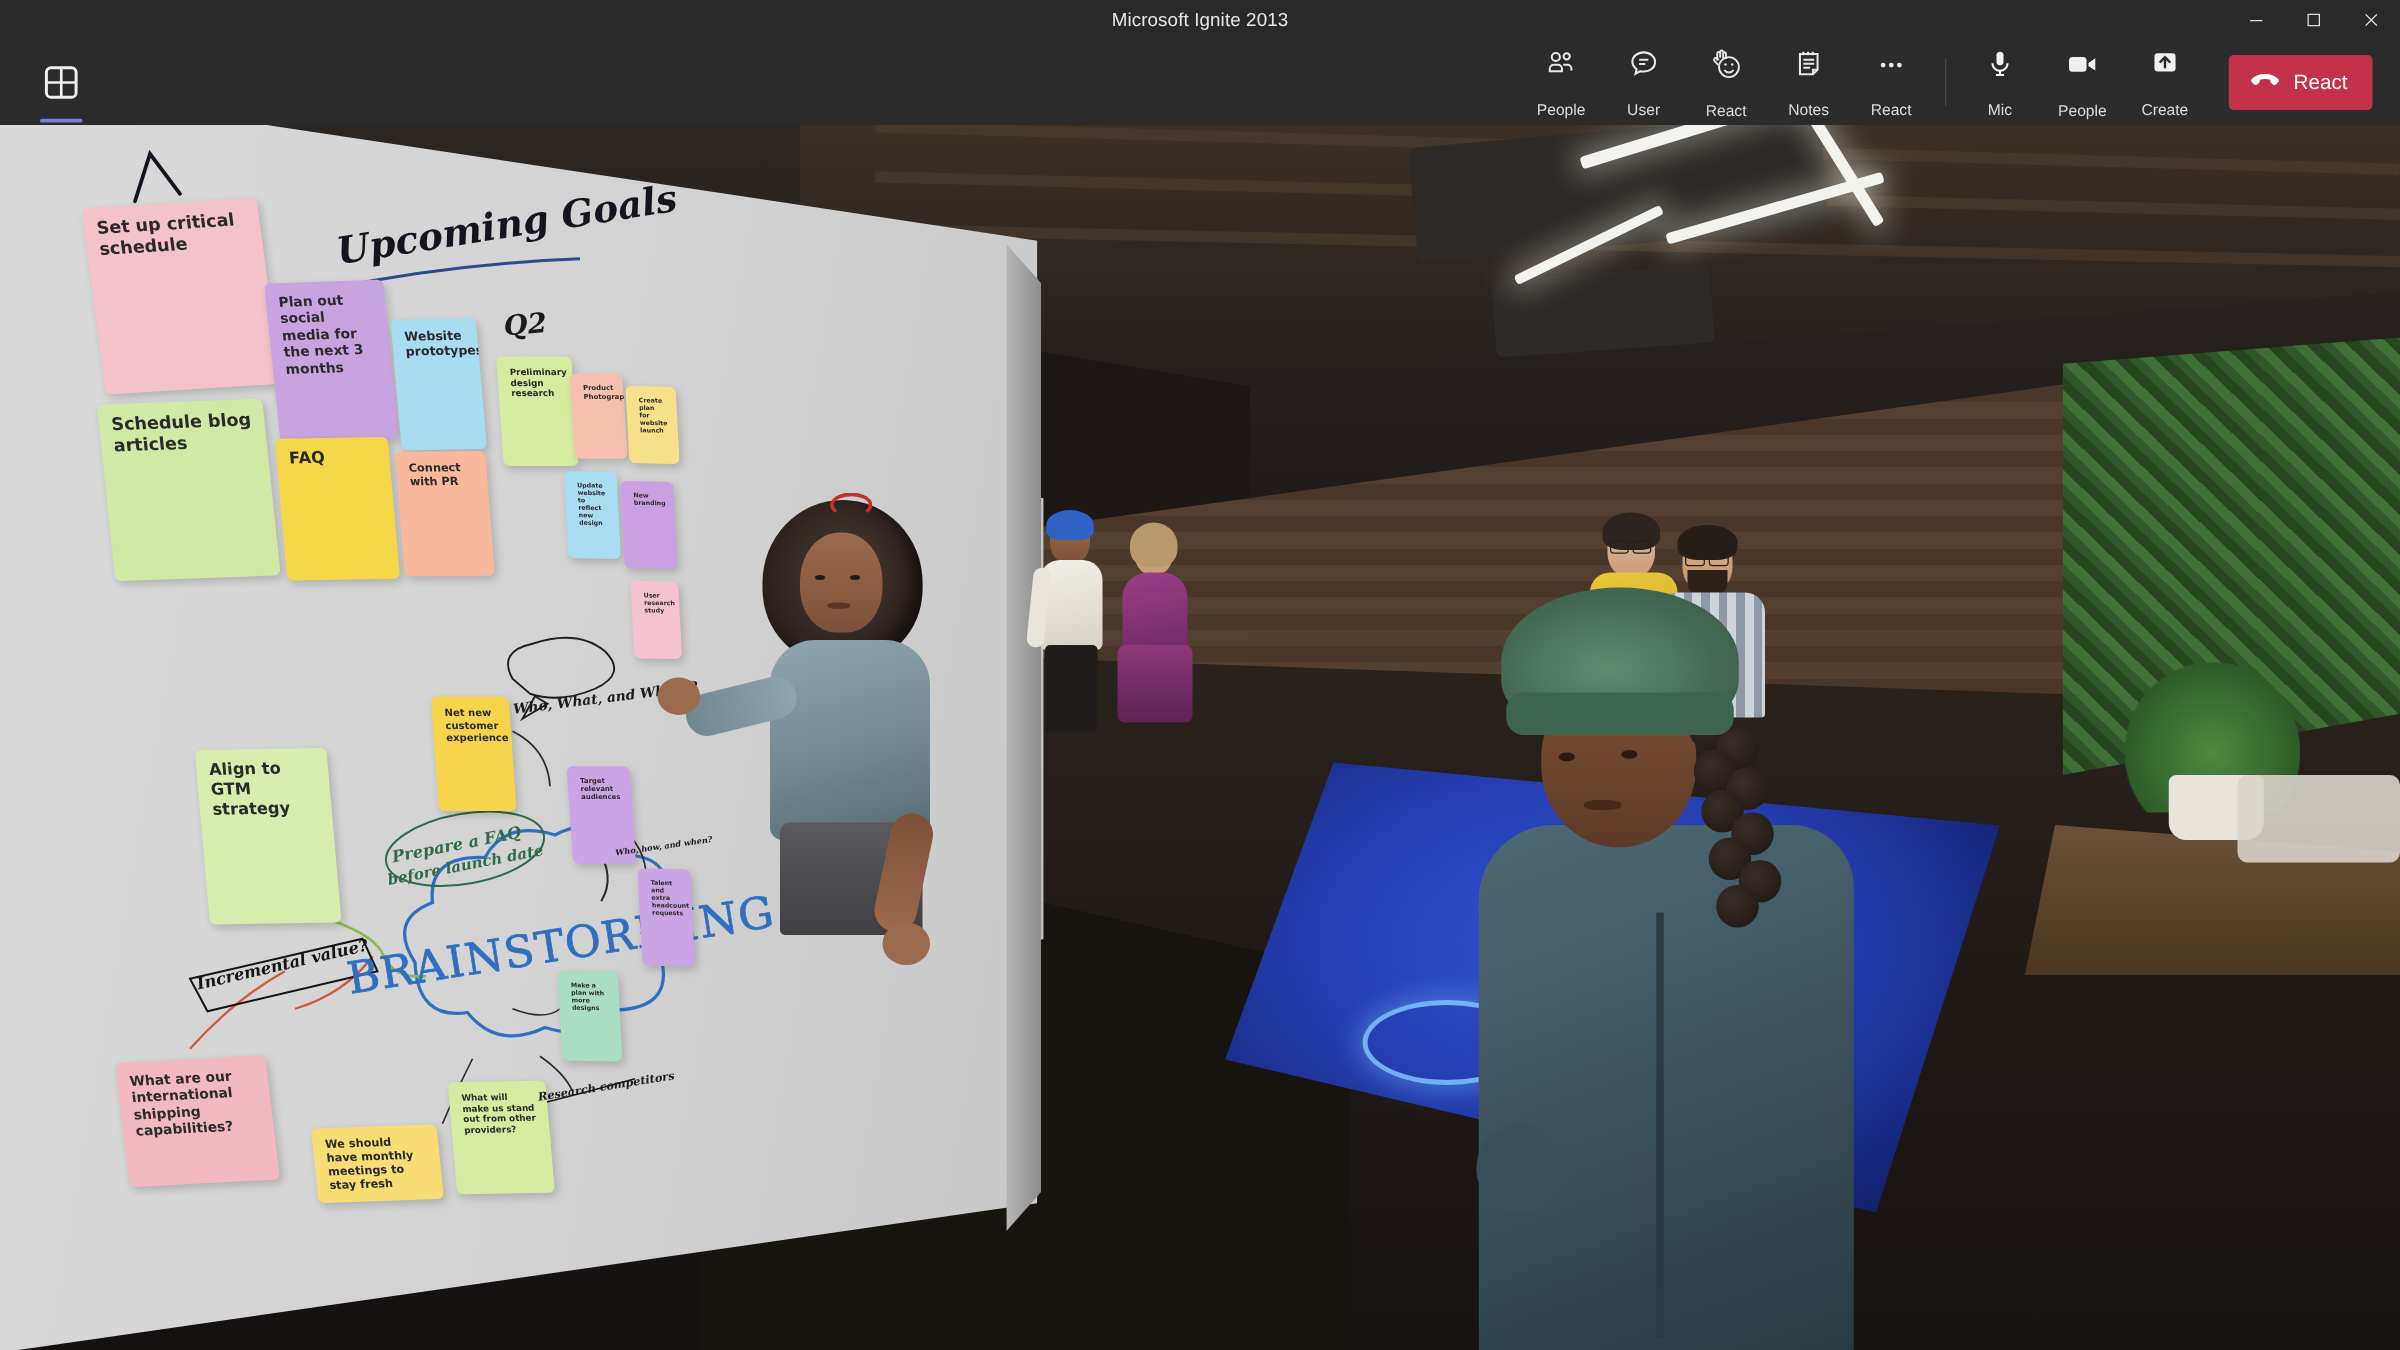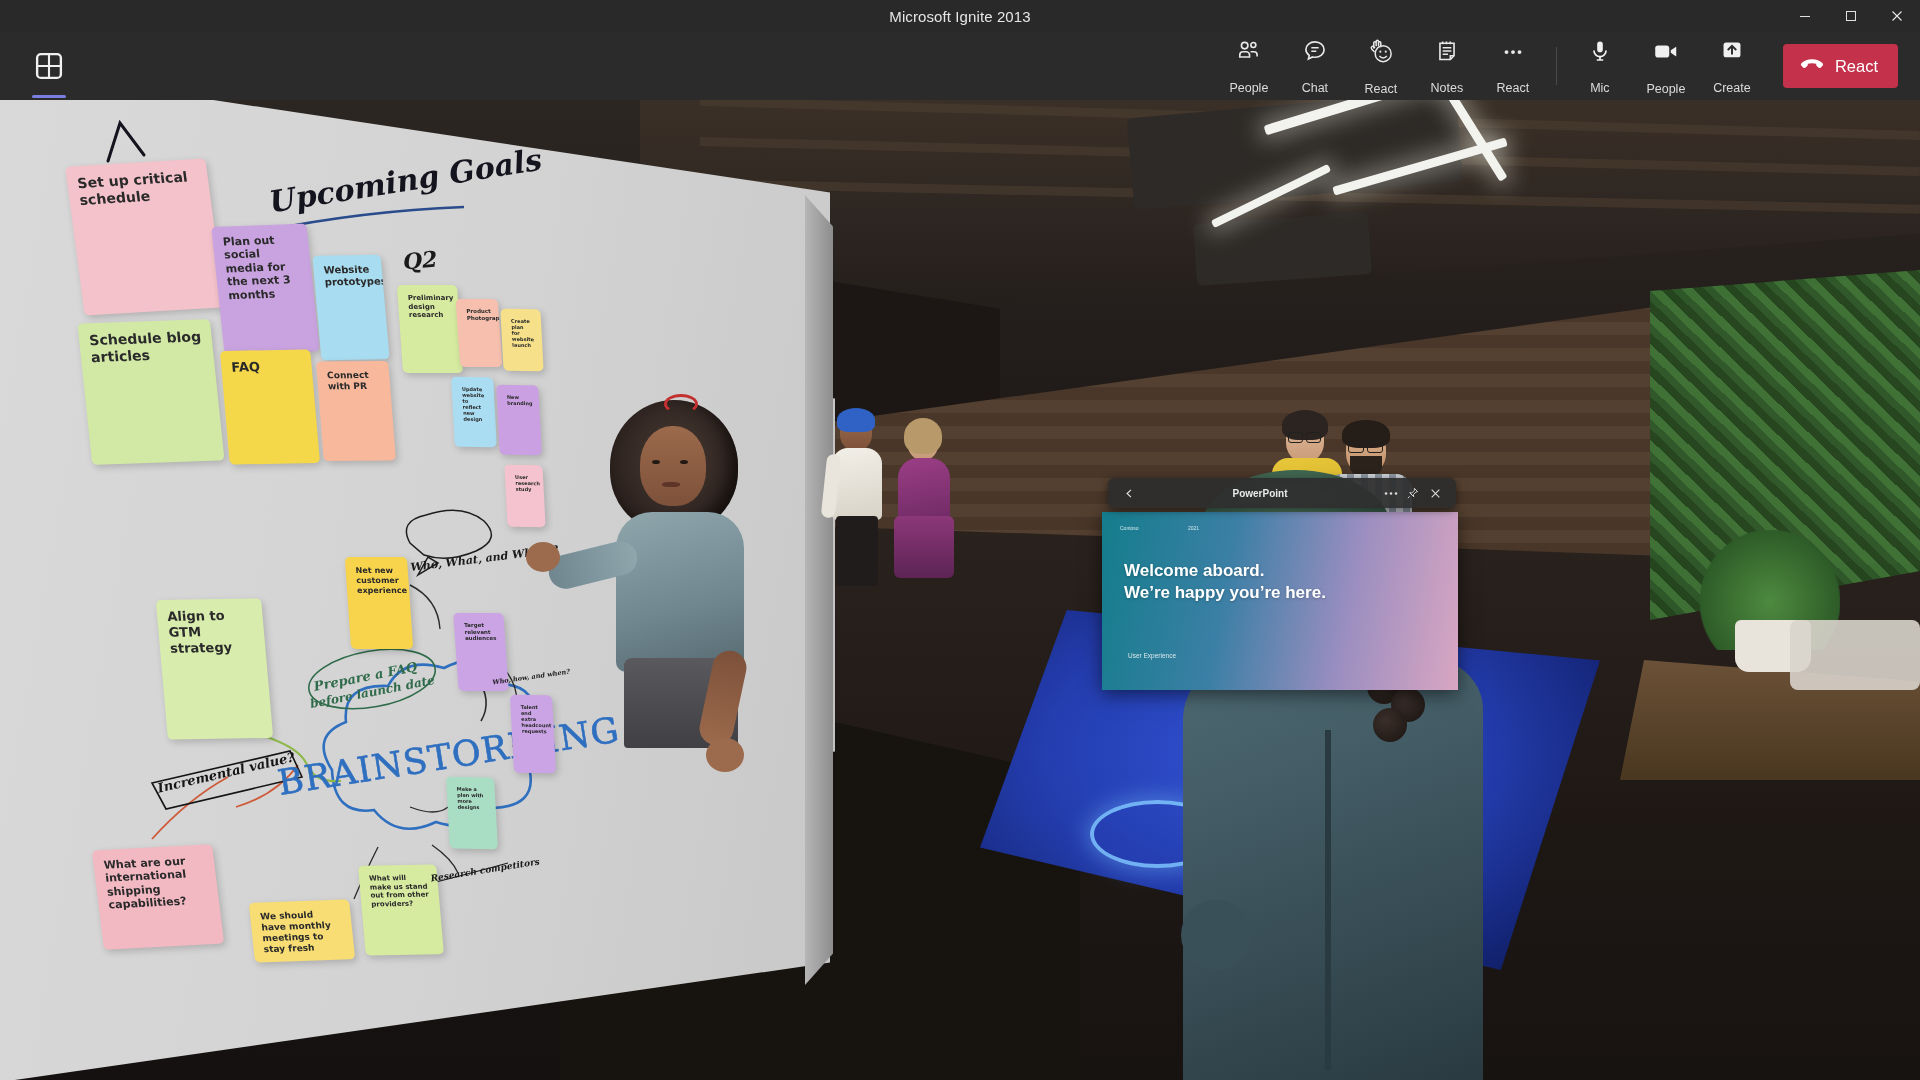--- a/index.html
+++ b/index.html
@@ -234,21 +234,21 @@
       <span class="lbl">People</span>
     </div>
 
     <div class="tb-item">
       <span class="ic">
         <svg width="26" height="26" viewBox="0 0 24 24" fill="none" stroke="#e8e8e8" stroke-width="1.5">
           <path d="M12 3.6c-4.7 0-8.4 3.1-8.4 7 0 2.2 1.2 4.1 3.1 5.4l-.8 3.4 3.7-1.9c.8.2 1.6.3 2.4.3 4.7 0 8.4-3.1 8.4-7s-3.7-7.2-8.4-7.2z"></path>
           <path d="M8.6 9h6.8M8.6 12.2h4.6"></path>
         </svg>
       </span>
-      <span class="lbl">Chat</span>
+      <span class="lbl">User</span>
     </div>
 
     <div class="tb-item react">
       <span class="ic">
         <svg width="28" height="28" viewBox="0 0 26 26" fill="none" stroke="#e8e8e8" stroke-width="1.4">
           <circle cx="15" cy="15.5" r="7.4"></circle>
           <circle cx="12.4" cy="13.6" r=".95" fill="#e8e8e8" stroke="none"></circle>
           <circle cx="17.4" cy="13.6" r=".95" fill="#e8e8e8" stroke="none"></circle>
           <path d="M11.6 17.6c.8 1.2 2 1.9 3.4 1.9s2.6-.7 3.4-1.9"></path>
           <path d="M6.3 10.6V5.4a1.1 1.1 0 012.2 0v3.2M8.5 8.6V4.2a1.1 1.1 0 012.2 0v4.6M10.7 8.8V5.2a1.1 1.1 0 012.1 0v4.3M4.4 9.1c-.6.6-.5 1.5.1 2.2l2.5 2.6"></path>
@@ -517,49 +517,14 @@
       <div class="braid" style="left:40px;top:122px;"></div>
       <div class="braid" style="left:22px;top:142px;"></div>
     </div>
     <div class="hat"></div>
     <div class="hatband"></div>
     <div class="zip"></div>
     <div class="cuff"></div>
   </div>
 
   <div class="ppt">
-    <div class="slide">
-      <div class="slide-tag" style="left:18px;">Contoso</div>
-      <div class="slide-tag" style="left:86px;">2021</div>
-      <div class="slide-h1">
-        <span>Welcome aboard.</span><br>
-        <span>We’re happy you’re here.</span>
-      </div>
-      <div class="slide-small">User Experience</div>
-    </div>
-    <div class="ppt-header">
-      <div class="ppt-hicon">
-        <svg width="11" height="11" viewBox="0 0 12 12" fill="none" stroke="#dcdcdc" stroke-width="1.3">
-          <path d="M7.6 2 L3.4 6 L7.6 10"></path>
-        </svg>
-      </div>
-      <div class="ppt-title">PowerPoint</div>
-      <div class="ppt-hicon">
-        <svg width="14" height="5" viewBox="0 0 14 5" fill="#dcdcdc">
-          <circle cx="2" cy="2.5" r="1.3"></circle>
-            <circle cx="7" cy="2.5" r="1.3"></circle>
-            <circle cx="12" cy="2.5" r="1.3"></circle>
-        </svg>
-      </div>
-      <div class="ppt-hicon">
-        <svg width="12" height="12" viewBox="0 0 14 14" fill="none" stroke="#dcdcdc" stroke-width="1.1">
-          <path d="M8.6 1.6l3.8 3.8-2 .6-3 3 .5 2.4-4.8-4.8 2.4.5 3-3z"></path>
-          <path d="M3.1 10.9L1 13"></path>
-        </svg>
-      </div>
-      <div class="ppt-hicon">
-        <svg width="11" height="11" viewBox="0 0 12 12" fill="none" stroke="#dcdcdc" stroke-width="1.2">
-          <path d="M1.8 1.8 L10.2 10.2 M10.2 1.8 L1.8 10.2"></path>
-        </svg>
-      </div>
-    </div>
   </div>
 </div>
 
 </body></html>

